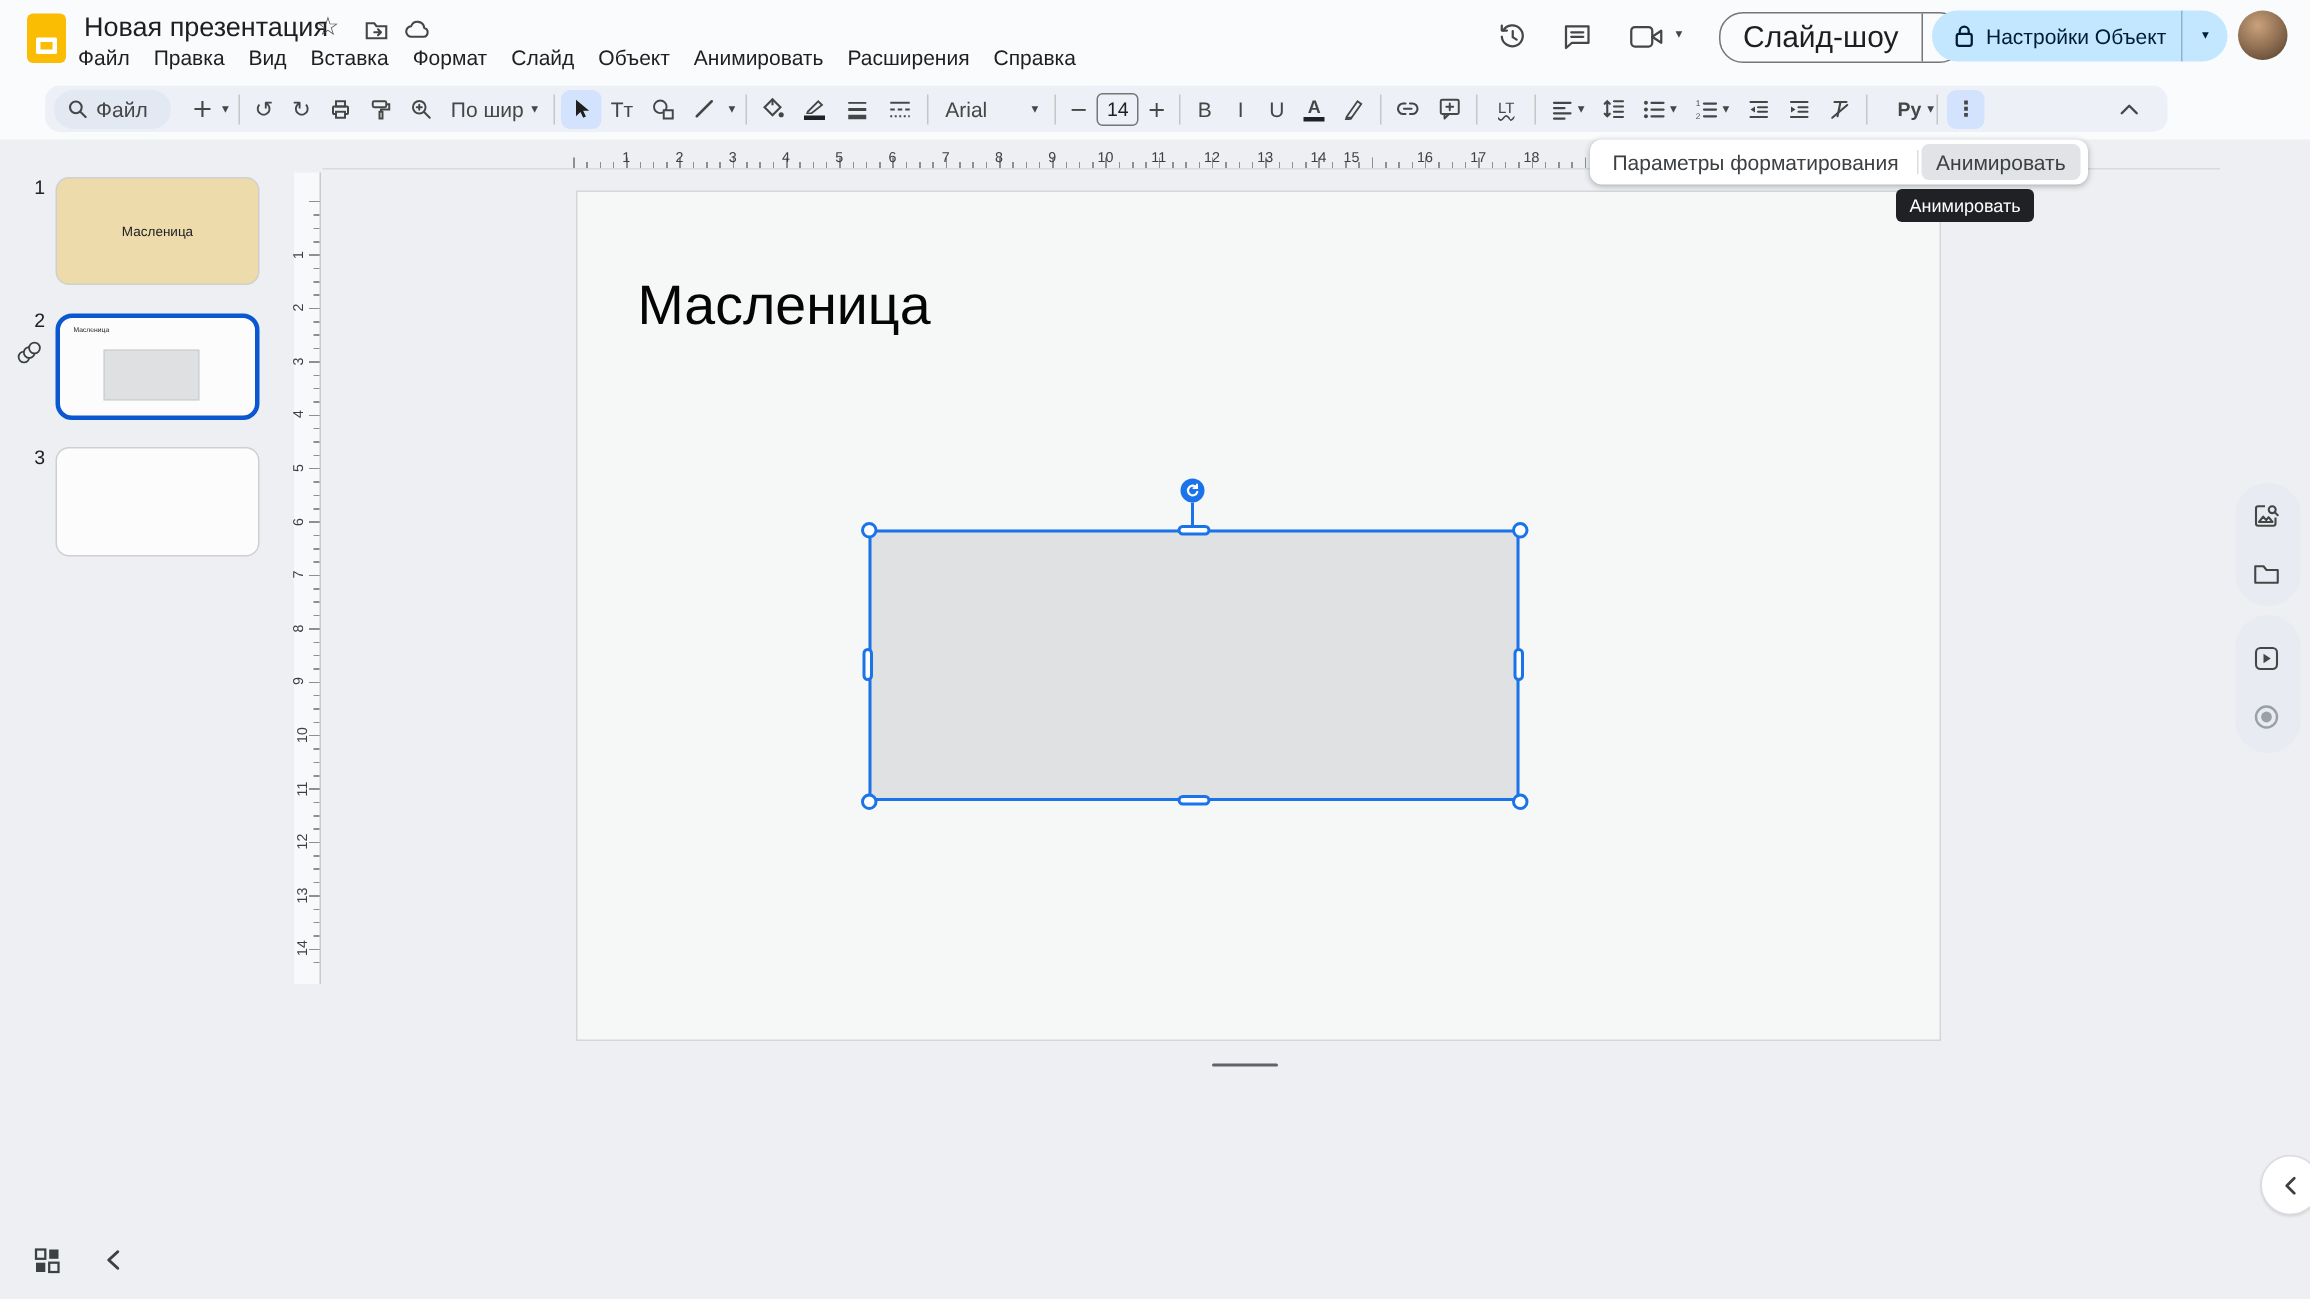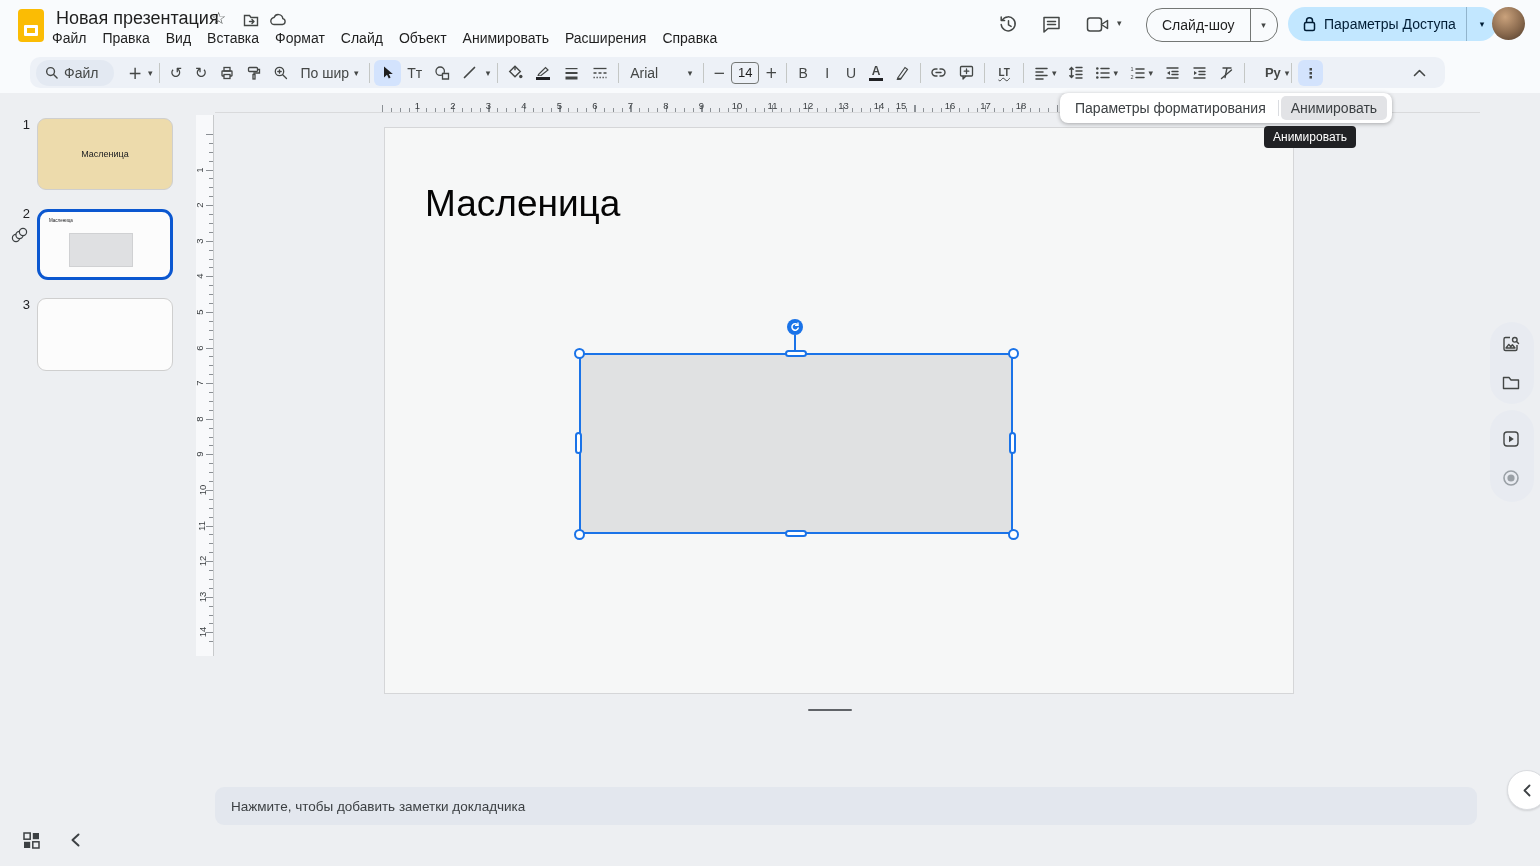--- a/index.html
+++ b/index.html
@@ -16,42 +16,42 @@
   #logo .frame{width:14px;height:11px;background:#fff;border-radius:1px;margin-bottom:6px;display:flex;align-items:center;justify-content:center;}
   #logo .frame .hole{width:8px;height:5px;background:#fbbc04;}
   #doc-title{left:56px;top:8px;font-size:18px;color:#1f1f1f;}
   .title-icon{color:#444746;}
   #star{left:211px;top:8px;font-size:17px;}
   #menubar{left:50px;top:29px;display:flex;column-gap:12px;}
   #menubar span{font-size:14px;color:#1f1f1f;padding:1px 2px;border-radius:4px;cursor:pointer;}
   .hdr-ic{top:12px;width:24px;height:24px;display:flex;align-items:center;justify-content:center;cursor:pointer;}
   .dd-caret{font-size:9px;color:#444746;}
   #btn-slideshow{left:1146px;top:8px;height:32px;border:1px solid #747775;border-radius:16px;display:flex;align-items:center;background:transparent;cursor:pointer;}
-  #btn-slideshow .lbl{font-size:14px;color:#1f1f1f;padding:0 15px;}
+  #btn-slideshow .lbl{font-size:20px;color:#1f1f1f;padding:0 15px;}
   #btn-slideshow .sep{width:1px;height:32px;background:#747775;}
   #btn-slideshow .dd{width:26px;text-align:center;}
   #btn-share{left:1288px;top:7px;height:34px;border-radius:17px;background:#c2e7ff;display:flex;align-items:center;cursor:pointer;}
   #btn-share .lbl{font-size:14px;color:#001d35;padding:0 10px 0 8px;font-weight:500;}
   #btn-share .lock{margin-left:15px;}
   #btn-share .sep{width:1px;height:34px;background:rgba(0,29,53,.25);}
   #btn-share .dd{width:30px;text-align:center;}
   #avatar{left:1492px;top:7px;width:33px;height:33px;border-radius:50%;background:radial-gradient(circle at 40% 30%,#caa27c 0%,#8a6a4e 55%,#4e3a2a 100%);cursor:pointer;}
 
   
   #toolbar{left:30px;top:57px;width:1415px;height:31px;background:#edf1f7;border-radius:10px;display:flex;align-items:center;}
   .tb{display:flex;align-items:center;justify-content:center;height:26px;border-radius:6px;color:#444746;font-size:14px;cursor:pointer;flex:0 0 auto;}
   .tb-div{width:1px;height:20px;background:#c4c7c5;margin:0 4px;flex:0 0 auto;}
   .chip-active{background:#d3e3fd;}
   #tb-search{width:78px;height:26px;border-radius:13px;background:#e3e9f2;margin-left:6px;justify-content:flex-start;padding-left:9px;box-sizing:border-box;}
   #tb-search .lbl{margin-left:6px;color:#444746;}
   .glyph{font-family:"DejaVu Sans",sans-serif;}
   #fontsize-box{width:26px;height:20px;border:1px solid #747775;border-radius:4px;font-size:13px;color:#1f1f1f;display:flex;align-items:center;justify-content:center;}
   .tcol{display:flex;flex-direction:column;align-items:center;line-height:1;}
   .tcol .bar{width:14px;height:3px;background:#202124;margin-top:1px;}
-  #lt-wave{font-size:10px;font-weight:bold;text-decoration:underline wavy 1px;letter-spacing:0;}
+  #lt-wave{font-size:10px;font-weight:normal;text-decoration:underline wavy 1px;letter-spacing:0;}
   #tb-more-wrap{margin-left:2px;}
   #tb-caret-up{margin-left:auto;margin-right:14px;}
 
   
   #ovf-panel{left:1060px;top:93px;height:30px;background:#fff;border-radius:8px;box-shadow:0 1px 4px rgba(0,0,0,.3);display:flex;align-items:center;padding:0 5px;z-index:60;}
   #ovf-panel .item{font-size:14px;color:#3c4043;padding:4px 10px;border-radius:5px;cursor:pointer;white-space:nowrap;}
   #ovf-panel .sep{width:1px;height:16px;background:#dadce0;margin:0 2px;}
   #ovf-panel .hover{background:#e2e3e6;}
   #tooltip{left:1264px;top:126px;background:#202124;color:#fff;font-size:12px;padding:4px 9px;border-radius:4px;z-index:70;white-space:nowrap;}
 
@@ -170,21 +170,21 @@
     <span class="dd glyph dd-caret">▾</span>
   </div>
 
   <div id="btn-share" class="abs">
     <span class="lock">
       <svg width="13" height="16" viewBox="0 0 13 16" fill="none" stroke="#001d35" stroke-width="1.5">
           <rect x="1.5" y="6.5" width="10" height="8" rx="1.5"></rect>
           <path d="M3.5 6.5V4.8a3 3 0 0 1 6 0v1.7"></path>
         </svg>
     </span>
-    <span class="lbl">Параметры Доступа</span>
+    <span class="lbl">Настройки Объект</span>
     <span class="sep"></span>
     <span class="dd glyph dd-caret" style="color:#001d35;">▾</span>
   </div>
   <div id="avatar" class="abs"></div>
 
   <div id="toolbar" class="abs">
     <div id="tb-search" class="tb">
       <svg width="13" height="13" viewBox="0 0 14 14" fill="none" stroke="#444746" stroke-width="1.5" stroke-linecap="round">
           <circle cx="6" cy="6" r="4.2"></circle>
           <path d="M9.2 9.2 13 13"></path>
@@ -461,23 +461,20 @@
   <div class="handle h-corner" style="left:1008px;top:348px;"></div>
   <div class="handle h-corner" style="left:574px;top:529px;"></div>
   <div class="handle h-corner" style="left:1008px;top:529px;"></div>
   <div class="handle h-edge-h" style="left:785px;top:350px;"></div>
   <div class="handle h-edge-h" style="left:785px;top:530px;"></div>
   <div class="handle h-edge-v" style="left:575px;top:432px;"></div>
   <div class="handle h-edge-v" style="left:1009px;top:432px;"></div>
 
   <div id="notes-divider" class="abs"></div>
 
-  <div id="notes" class="abs">
-    <span class="t">Нажмите, чтобы добавить заметки докладчика</span>
-  </div>
 
   <div id="side-pill-1" class="side-pill"></div>
   <div id="side-pill-2" class="side-pill"></div>
   <div class="abs side-ic" style="top:333px;">
     <svg width="20" height="20" viewBox="0 0 20 20" fill="none" stroke="#444746" stroke-width="1.4" stroke-linejoin="round">
         <path d="M9 3.5H4.5a1.5 1.5 0 0 0-1.5 1.5v10a1.5 1.5 0 0 0 1.5 1.5h10a1.5 1.5 0 0 0 1.5-1.5V11"></path>
         <path d="M5 14l2.8-3.6 2 2.4 1.6-2L14 14z"></path>
         <circle cx="13.8" cy="5.8" r="2.3"></circle>
         <path d="M15.5 7.5 17.5 9.5" stroke-linecap="round"></path>
       </svg>

